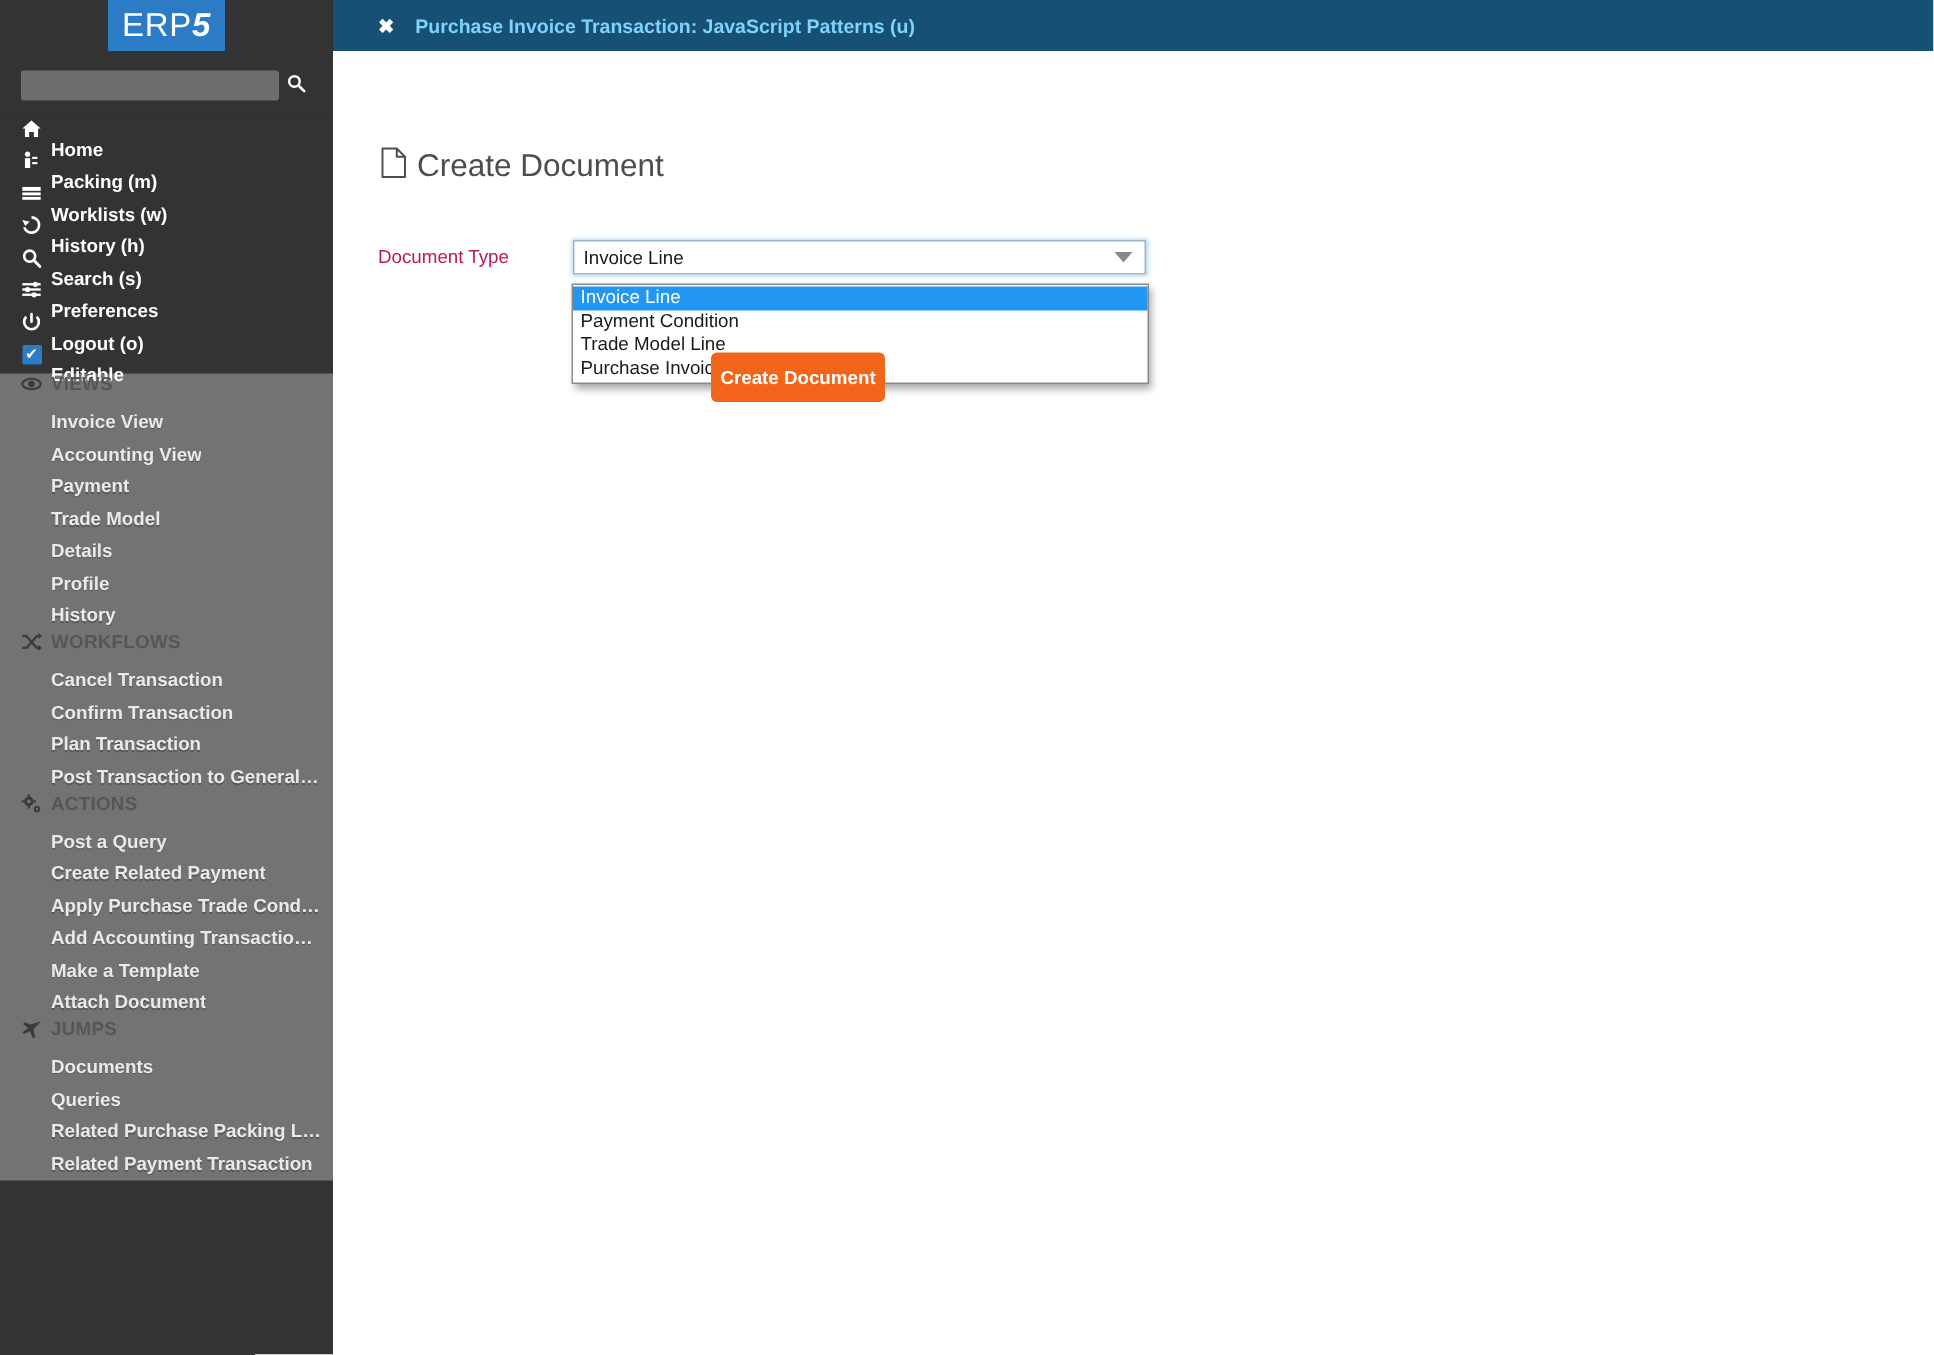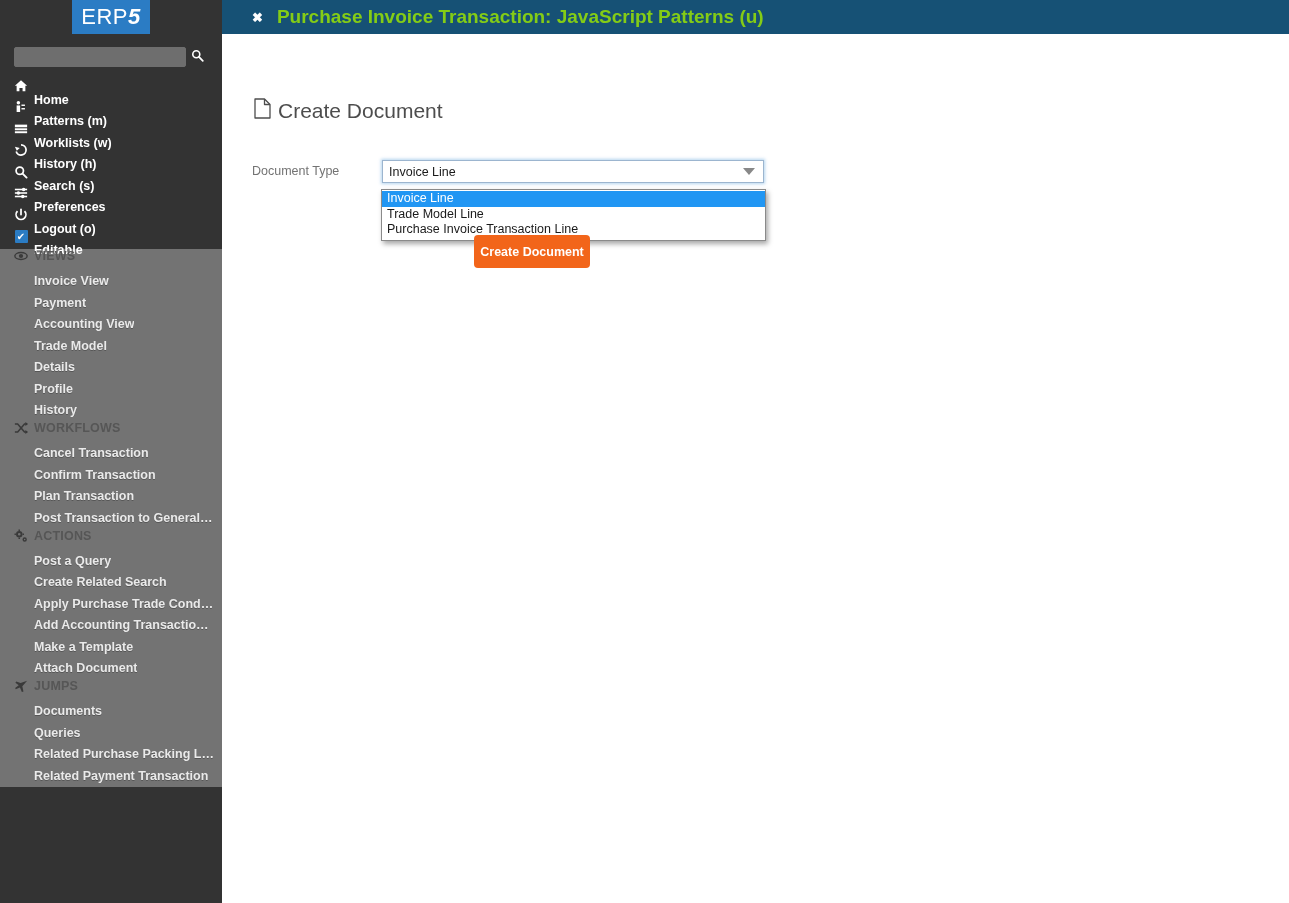--- a/index.html
+++ b/index.html
@@ -124,34 +124,34 @@
   #header {
     position: absolute; left: 222px; top: 0;
     width: 1067px; height: 34px;
     background: #165175;
   }
   #tab {
     display: flex; align-items: center; height: 34px;
     padding-left: 30px; gap: 14px; cursor: pointer;
   }
   #tab-close { color: #ffffff; font-size: 13px; font-weight: bold; line-height: 1; }
-  #tab-title { color: #84cc16; font-size: 19px; font-weight: bold; }
+  #tab-title { color: #7dd3fc; font-size: 13px; font-weight: bold; }
 
   
   #main { position: absolute; left: 222px; top: 34px; width: 1067px; height: 869px; background: #ffffff; margin-top: 16px; }
 
   #page-title-row {
     display: flex; align-items: center; gap: 7px;
     position: absolute; left: 32px; top: 48px;
   }
   #page-title { font-size: 21px; color: #4d4d4d; font-weight: 400; }
 
   #form-label {
     position: absolute; left: 30px; top: 114px;
-    font-size: 12.5px; color: #737373;
+    font-size: 12.5px; color: #be185d;
   }
 
   
   #select-box {
     position: absolute; left: 160px; top: 110px;
     width: 382px; height: 23px;
     background: #ffffff;
     border: 1px solid #9cb5cf;
     box-shadow: 0 0 3px 1px rgba(90,160,220,0.45);
     display: flex; align-items: center;
@@ -238,21 +238,21 @@
           </li>
           <li class="nav-item">
             <span class="nav-ico">
               <svg width="14" height="14" viewBox="0 0 16 16">
                 <circle cx="5" cy="3.2" r="2" fill="#ffffff"></circle>
                 <path d="M3 6.2 h4 v7.5 h-4 z" fill="#ffffff"></path>
                 <rect x="8.5" y="5.2" width="4" height="1.6" fill="#ffffff"></rect>
                 <rect x="8.5" y="9.2" width="4" height="1.6" fill="#ffffff"></rect>
               </svg>
             </span>
-            <span class="nav-label">Patterns (m)</span>
+            <span class="nav-label">Packing (m)</span>
           </li>
           <li class="nav-item">
             <span class="nav-ico">
               <svg width="14" height="14" viewBox="0 0 16 16">
                 <rect x="1" y="3" width="14" height="3" fill="#ffffff"></rect>
                 <rect x="1" y="7.2" width="14" height="2.2" fill="#ffffff"></rect>
                 <rect x="1" y="10.6" width="14" height="2.2" fill="#ffffff"></rect>
               </svg>
             </span>
             <span class="nav-label">Worklists (w)</span>
@@ -313,24 +313,24 @@
               <ellipse cx="8" cy="8" rx="7" ry="4" fill="none" stroke="#3a3a3a" stroke-width="1.6"></ellipse>
               <circle cx="8" cy="8" r="2.4" fill="#3a3a3a"></circle>
             </svg>
           </span>
           <span class="sec-title">VIEWS</span>
         </div>
         <div class="sub-item">
           <span class="sub-label">Invoice View</span>
         </div>
         <div class="sub-item">
+          <span class="sub-label">Accounting View</span>
+        </div>
+        <div class="sub-item">
           <span class="sub-label">Payment</span>
-        </div>
-        <div class="sub-item">
-          <span class="sub-label">Accounting View</span>
         </div>
         <div class="sub-item">
           <span class="sub-label">Trade Model</span>
         </div>
         <div class="sub-item">
           <span class="sub-label">Details</span>
         </div>
         <div class="sub-item">
           <span class="sub-label">Profile</span>
         </div>
@@ -372,21 +372,21 @@
               </g>
               <circle cx="12.2" cy="12" r="1.7" fill="none" stroke="#3a3a3a" stroke-width="1.6"></circle>
             </svg>
           </span>
           <span class="sec-title">ACTIONS</span>
         </div>
         <div class="sub-item">
           <span class="sub-label">Post a Query</span>
         </div>
         <div class="sub-item">
-          <span class="sub-label">Create Related Search</span>
+          <span class="sub-label">Create Related Payment</span>
         </div>
         <div class="sub-item">
           <span class="sub-label">Apply Purchase Trade Conditi…</span>
         </div>
         <div class="sub-item">
           <span class="sub-label">Add Accounting Transaction L…</span>
         </div>
         <div class="sub-item">
           <span class="sub-label">Make a Template</span>
         </div>
@@ -439,20 +439,21 @@
 
     <div id="select-box">
       <span id="select-value">Invoice Line</span>
       <span id="select-arrow">
           <span class="tri"></span>
         </span>
     </div>
 
     <div id="dropdown">
         <div class="opt selected">Invoice Line</div>
+        <div class="opt">Payment Condition</div>
         <div class="opt">Trade Model Line</div>
         <div class="opt">Purchase Invoice Transaction Line</div>
       </div>
 
     <button id="create-btn">Create Document</button>
   </div>
 
 </div>
 
 </body></html>

